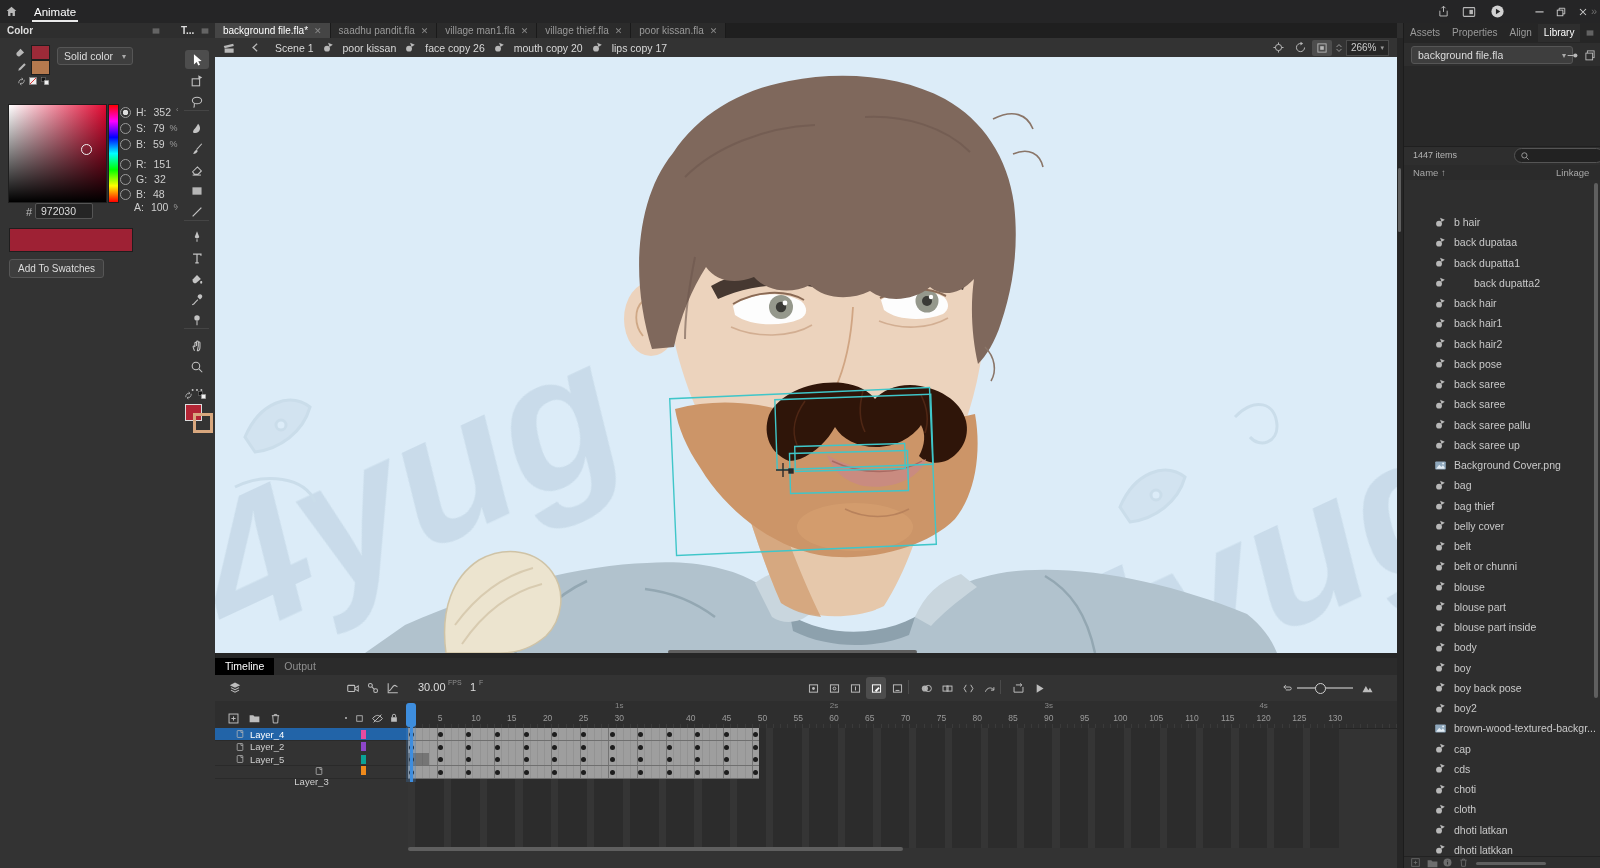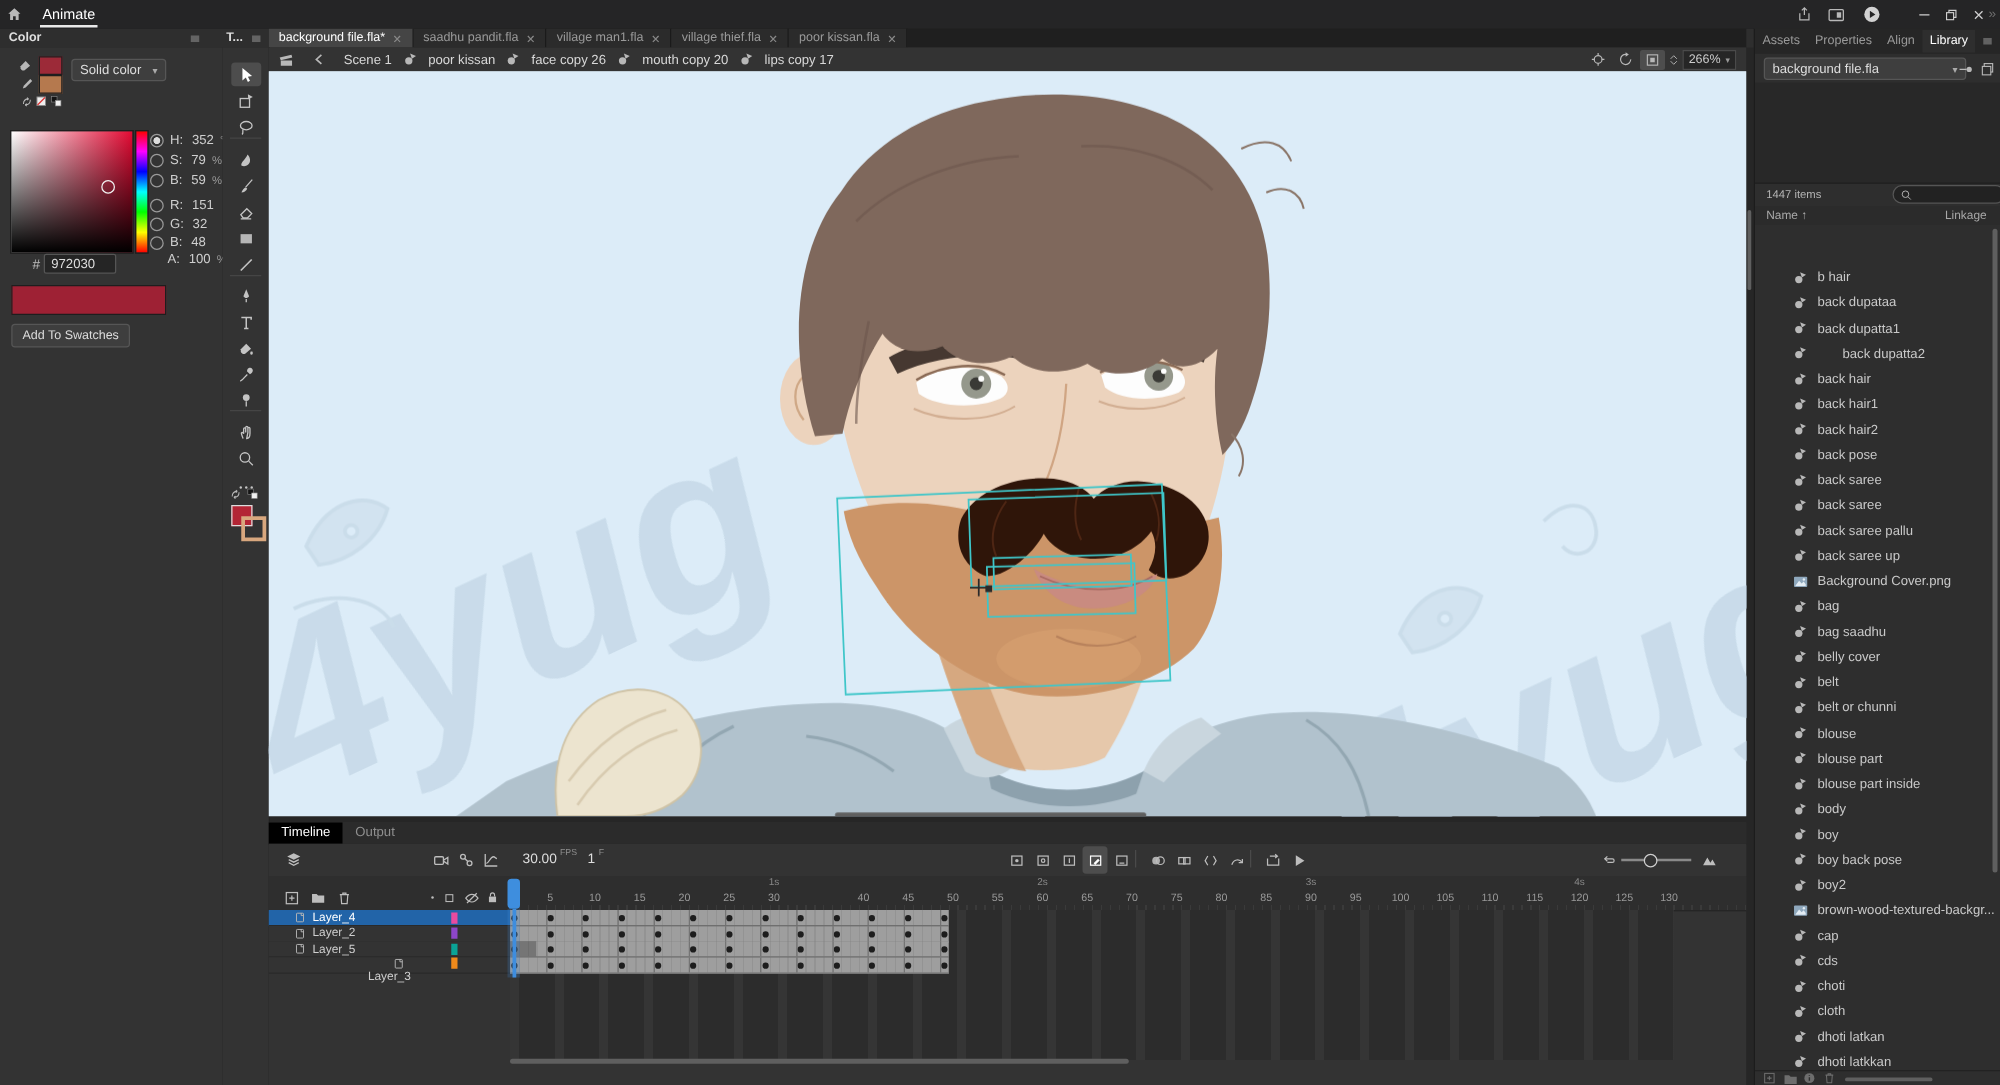--- a/index.html
+++ b/index.html
@@ -1039,21 +1039,21 @@
           </span>
           <span>bag</span>
         </div>
         <div class="lib-row" style="top: 283.5px;">
           <span class="ico">
             <svg viewBox="0 0 16 16" width="13" height="13" fill="none" stroke="currentColor" stroke-width="1.2">
               <circle cx="6.2" cy="9.4" r="3.6" fill="currentColor" stroke="none"></circle>
               <path d="M7.5 2.2 L13.3 4.6 L9.2 7.4 Z" fill="currentColor" stroke="none"></path>
             </svg>
           </span>
-          <span>bag saadhu</span>
+          <span>bag thief</span>
         </div>
         <div class="lib-row" style="top: 303.75px;">
           <span class="ico">
             <svg viewBox="0 0 16 16" width="13" height="13" fill="none" stroke="currentColor" stroke-width="1.2">
               <circle cx="6.2" cy="9.4" r="3.6" fill="currentColor" stroke="none"></circle>
               <path d="M7.5 2.2 L13.3 4.6 L9.2 7.4 Z" fill="currentColor" stroke="none"></path>
             </svg>
           </span>
           <span>belly cover</span>
         </div>

